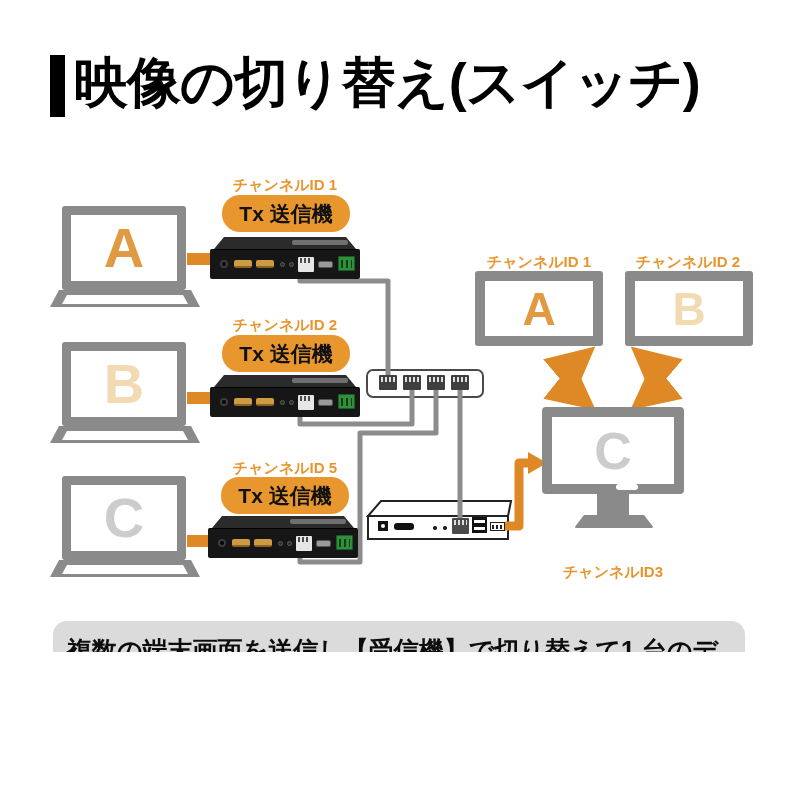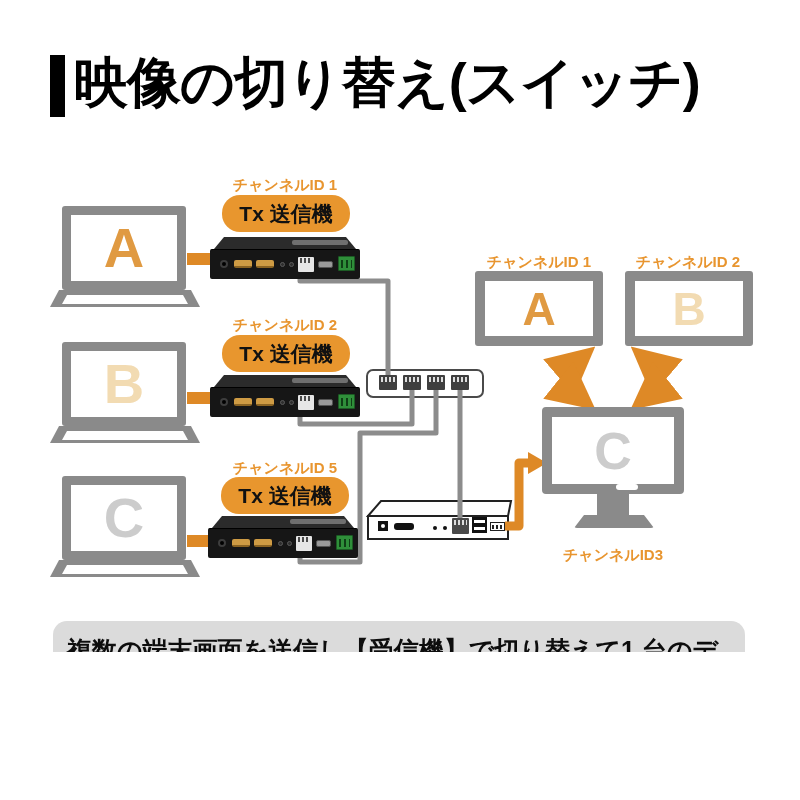--- a/index.html
+++ b/index.html
@@ -247,20 +247,20 @@
   <div class="tv" style="left:625px;top:271px;">
     <span class="letter lt-b">B</span>
   </div>
 
   <div class="monitor-c">
     <span class="letter">C</span>
   </div>
   <div class="mc-dash"></div>
   <div class="mc-neck"></div>
   <div class="mc-base"></div>
-  <div class="chan-label" style="left:528px;top:546px;">チャンネルID3</div>
+  <div class="chan-label" style="left:528px;top:563px;">チャンネルID3</div>
 
   <div class="desc-box"></div>
   <div class="desc-text">複数の端末画面を送信し【受信機】で切り替えて1 台のディス
 プレイに表示します。複数の送信元の映像＆音声を、ハブから
 【受信機】を経由してディスプレイやスピーカーへ出力。</div>
 
 </div>
 
 </body></html>

